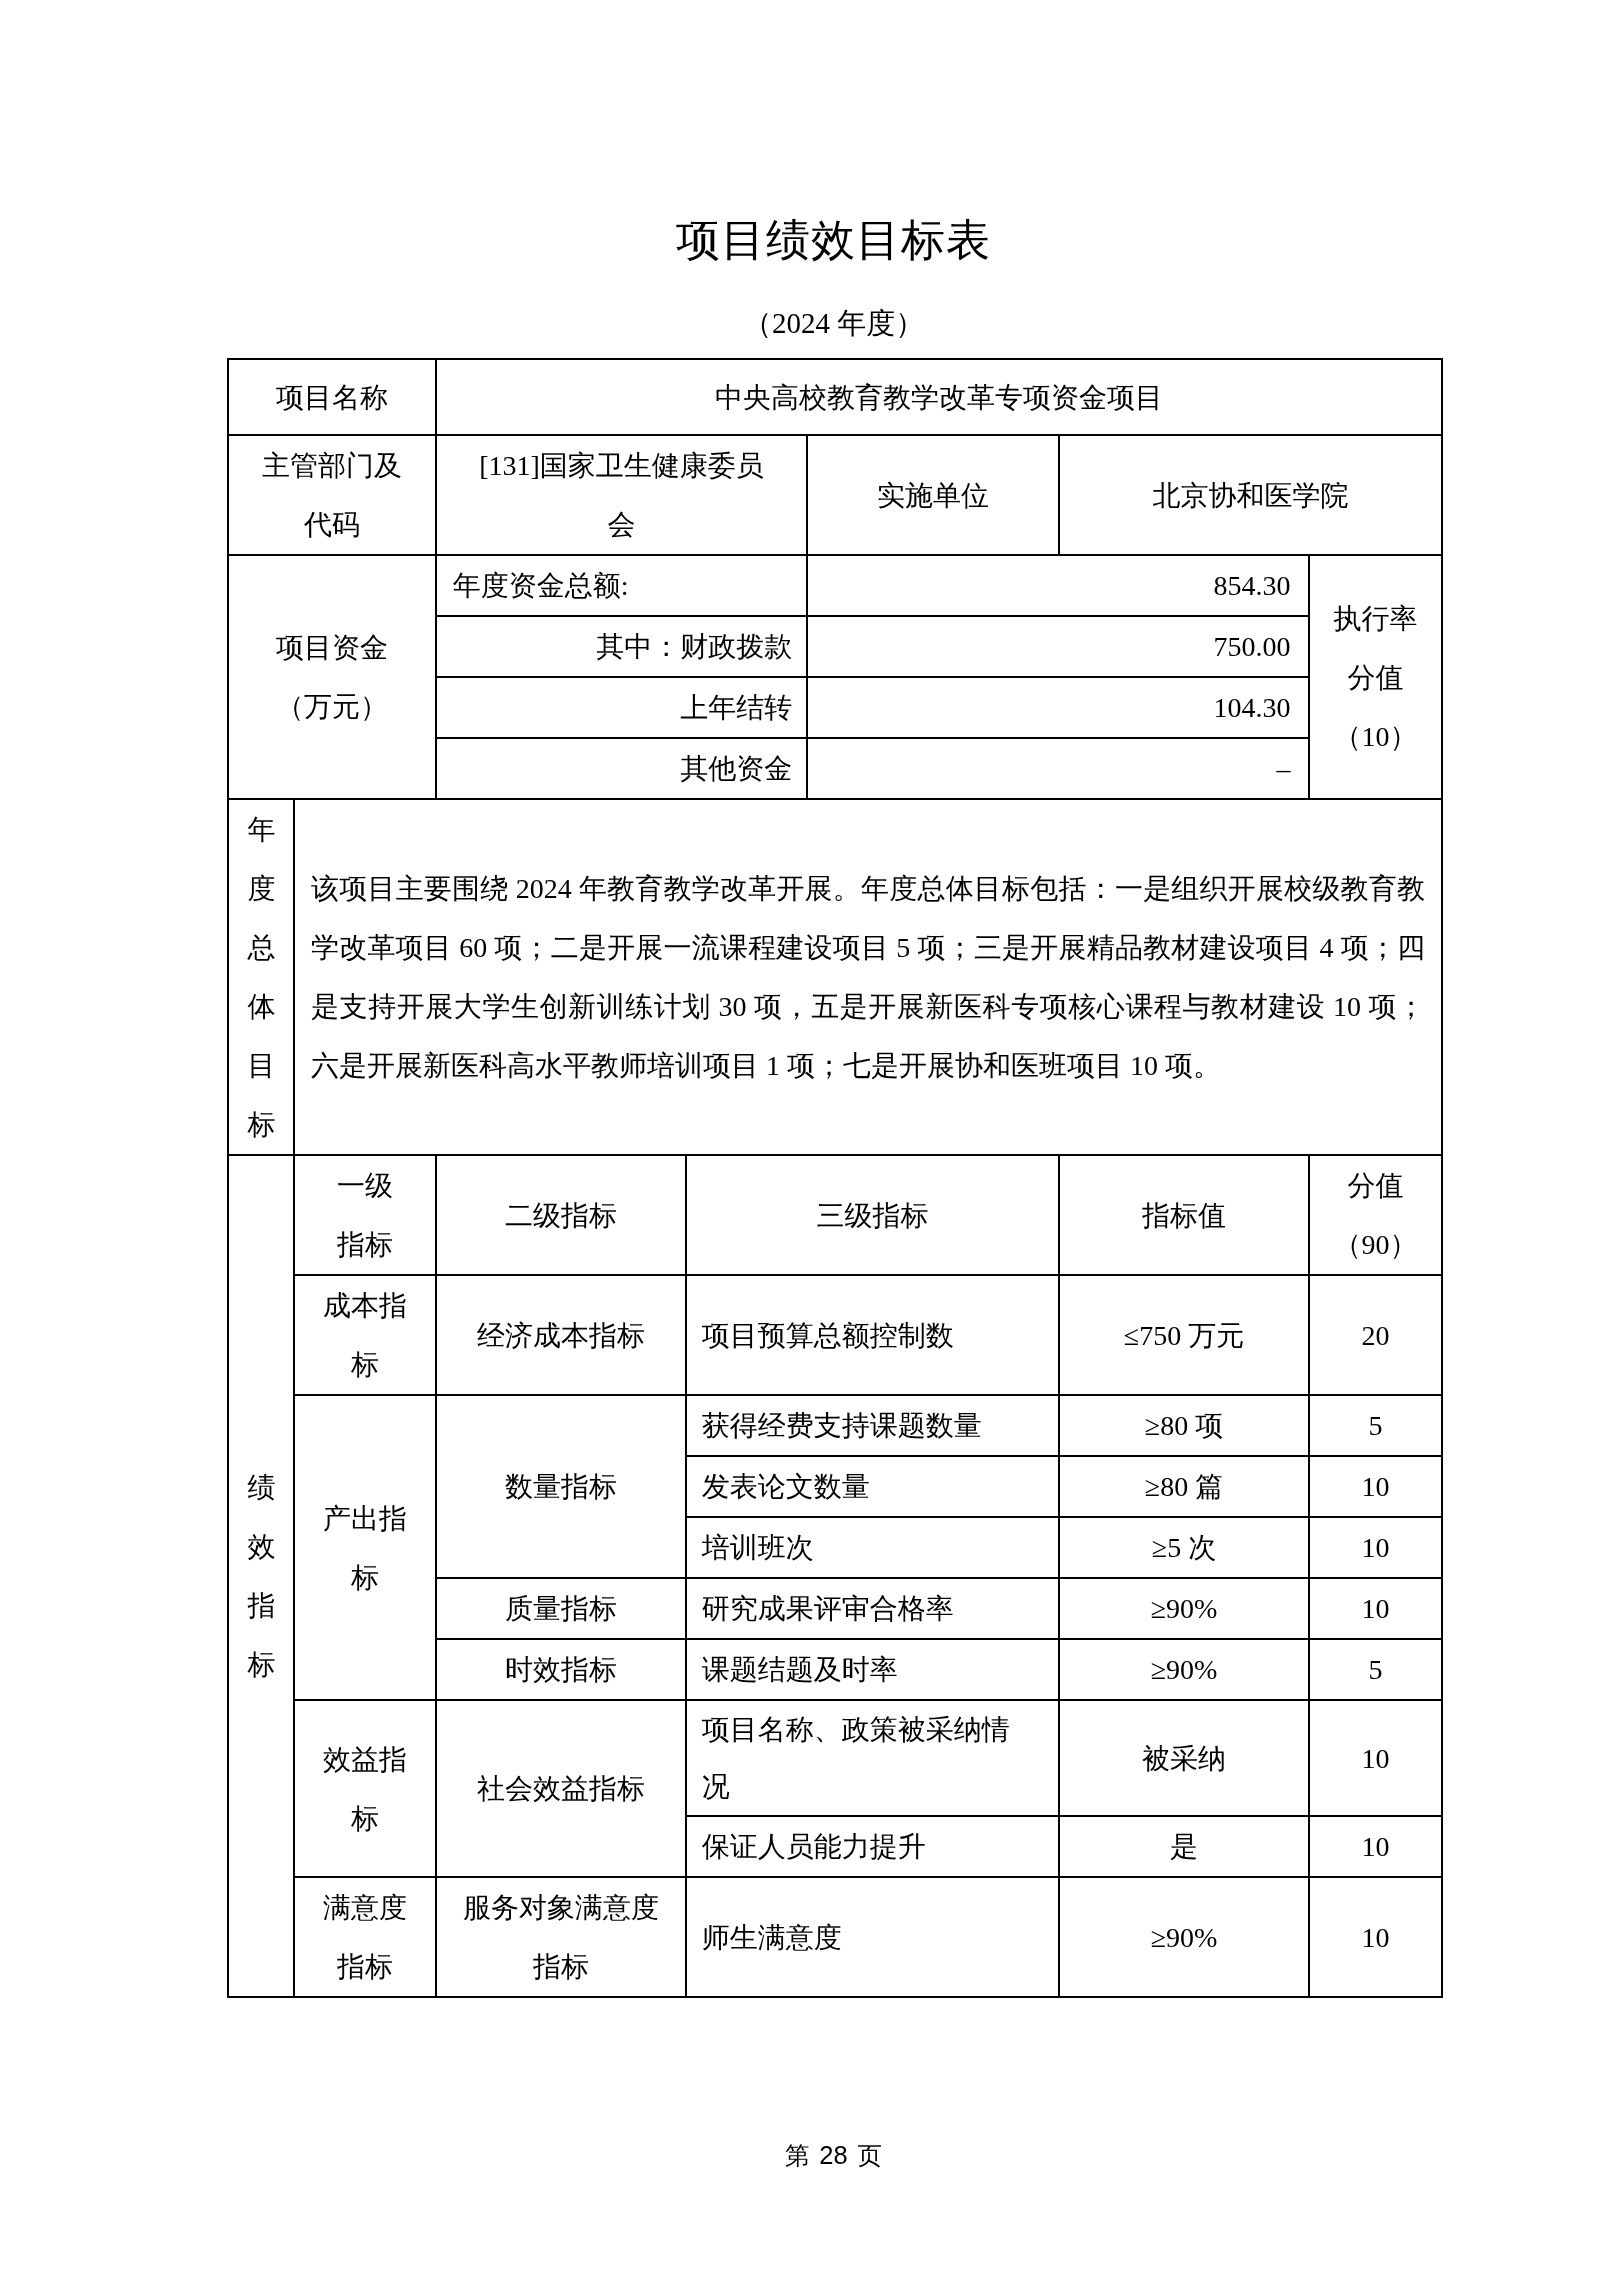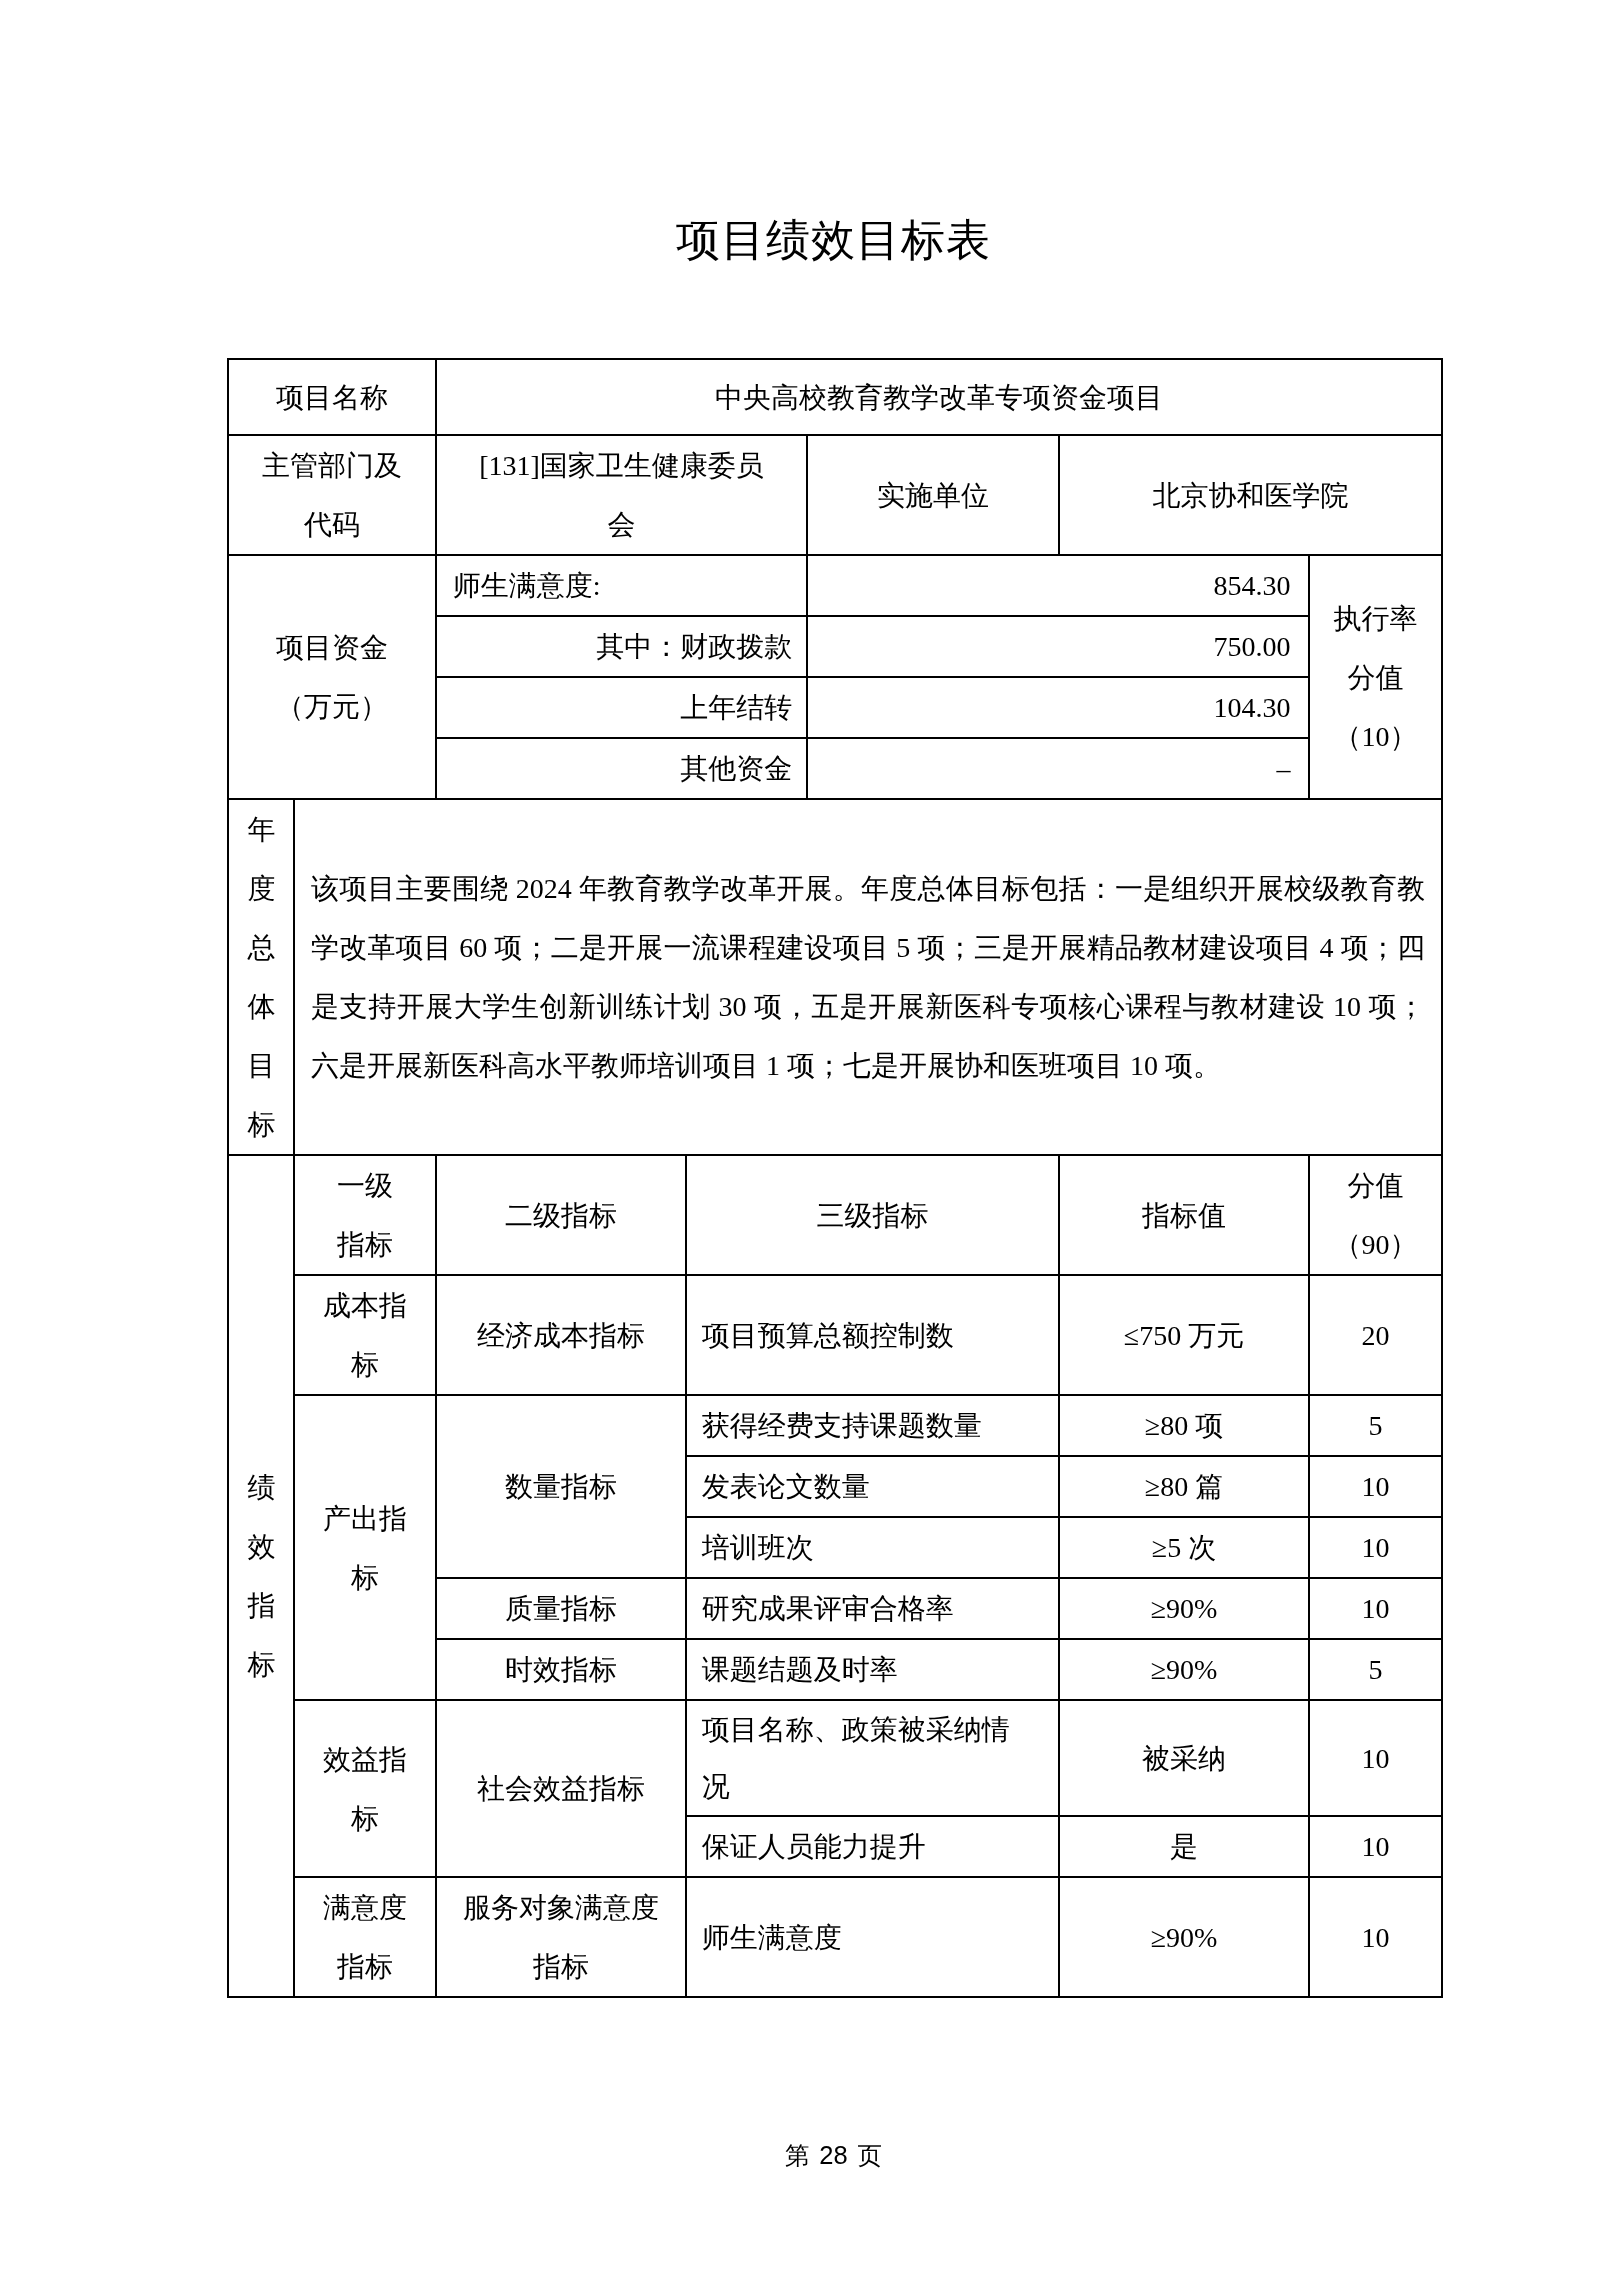--- a/index.html
+++ b/index.html
@@ -54,20 +54,21 @@
     font-family:"Liberation Sans","DejaVu Sans",sans-serif;
     font-size:25.5px;padding:0 9.8px;
   }
 </style>
 </head>
 <body>
 
 <div class="page">
 
   <div class="doc-title">项目绩效目标表</div>
+  <div class="doc-subtitle">（2024 年度）</div>
 
   <table class="main">
     <colgroup>
       <col style="width:66px">
         <col style="width:142px">
         <col style="width:250px">
       <col style="width:121px">
         <col style="width:252px">
         <col style="width:250px">
       <col style="width:133px">
@@ -84,21 +85,21 @@
 代码</td>
         <td colspan="2">[131]国家卫生健康委员
 会</td>
         <td>实施单位</td>
         <td colspan="2">北京协和医学院</td>
       </tr>
 
       <tr class="rf">
         <td colspan="2" rowspan="4">项目资金
 （万元）</td>
-        <td colspan="2" class="fl-left">师生满意度:</td>
+        <td colspan="2" class="fl-left">年度资金总额:</td>
         <td colspan="2" class="num">854.30</td>
         <td rowspan="4">执行率
 分值
 （10）</td>
       </tr>
       <tr class="rf">
         <td colspan="2" class="fl-right">其中：财政拨款</td>
         <td colspan="2" class="num">750.00</td>
       </tr>
       <tr class="rf">

